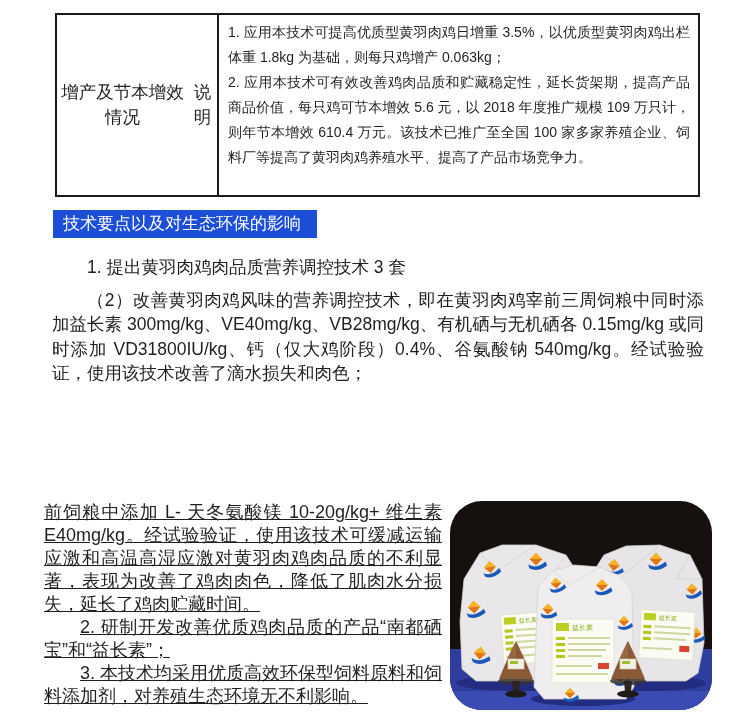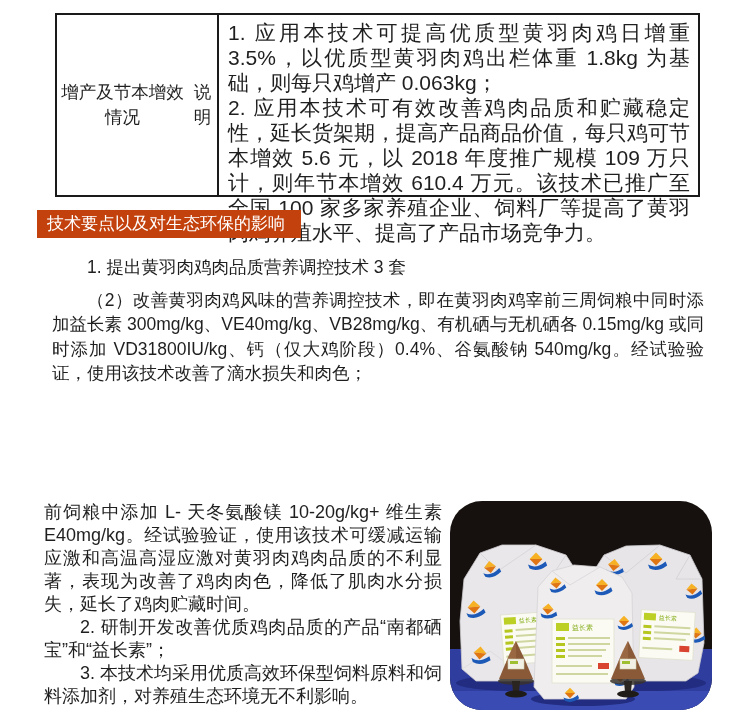--- a/index.html
+++ b/index.html
@@ -13,38 +13,38 @@
     position:absolute;left:55px;top:13px;width:645px;height:184px;
     box-sizing:border-box;border:2px solid #1a1a1a;display:flex;
   }
   .doc-table .cell-label{
     box-sizing:border-box;width:162px;border-right:2px solid #1a1a1a;
     display:flex;flex-direction:row;align-items:center;justify-content:center;
     font-size:17.5px;line-height:25px;text-align:center;
   }
   .doc-table .cell-body{
     box-sizing:border-box;flex:1;padding:5px 8px 2px 9px;
-    font-size:21px;line-height:25px;text-align:justify;
+    font-size:14px;line-height:25px;text-align:justify;
   }
   .doc-table .cell-body p{margin:0;}
   
   .section-bar{
-    position:absolute;left:37px;top:210px;width:264px;height:28px;
-    background:#c2410c;color:#ffffff;font-size:17px;line-height:28px;
+    position:absolute;left:53px;top:210px;width:264px;height:28px;
+    background:#1d4ed8;color:#ffffff;font-size:17px;line-height:28px;
     padding-left:10px;box-sizing:border-box;white-space:nowrap;
   }
   
   .body-a{
     position:absolute;left:44px;top:247px;width:668px;
     font-size:17.5px;line-height:24.5px;text-align:justify;
   }
   .body-a p{margin:8px;text-indent:2em;}
   .body-b{
     position:absolute;left:44px;top:501px;width:668px;
-    font-size:18px;line-height:23px;text-align:justify;
+    font-size:18px;line-height:23px;text-align:justify;text-decoration:underline;
   }
   .body-b p{margin:0;}
   .body-b p.indent{text-indent:2em;}
   
   .photo{
     float:right;width:262px;height:209px;margin:0 0 0 8px;
   }
   .photo svg{display:block;width:262px;height:209px;}
 </style>
 </head>

